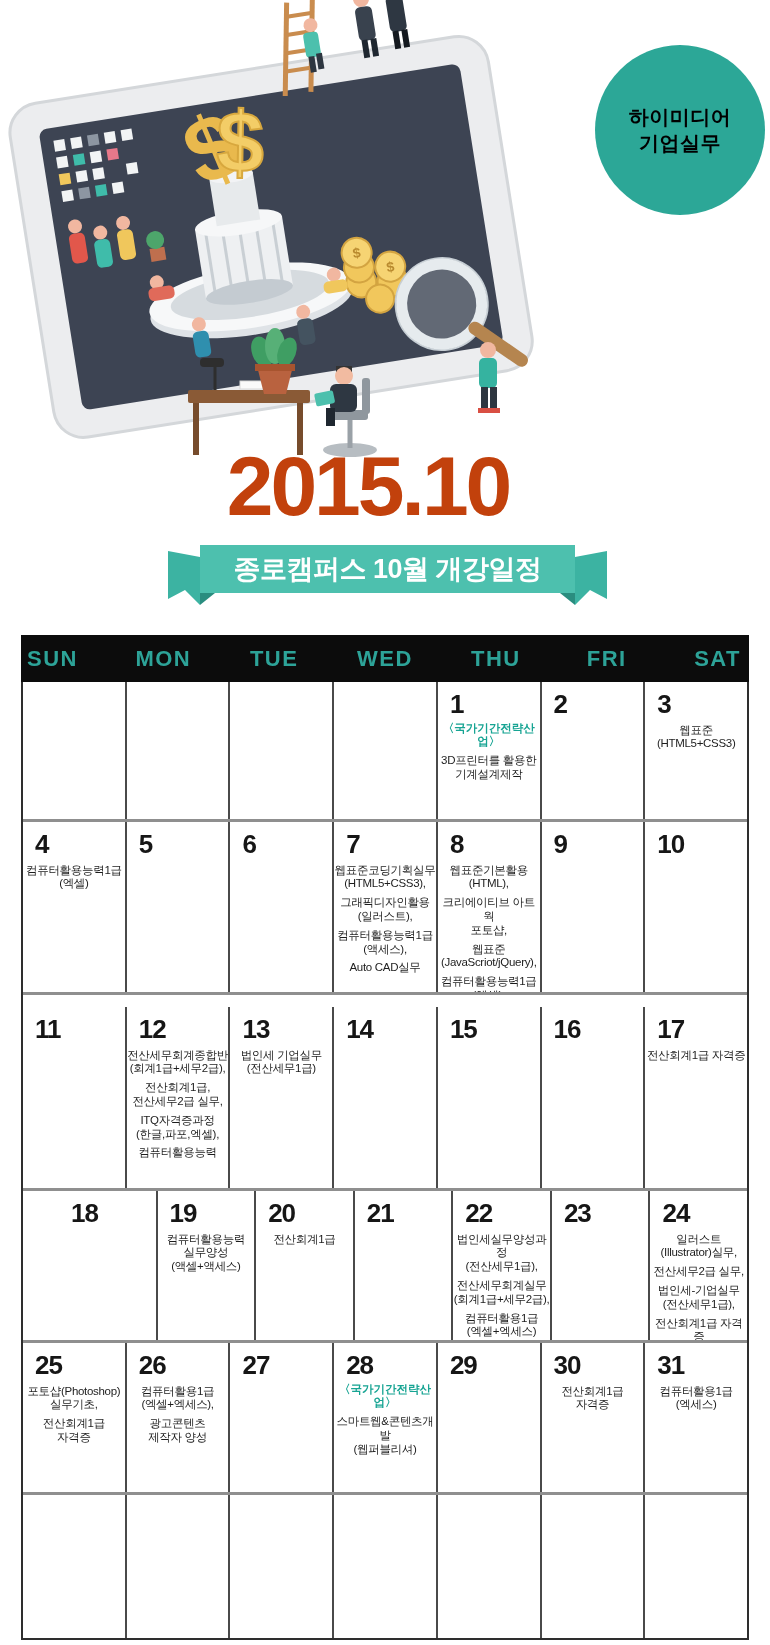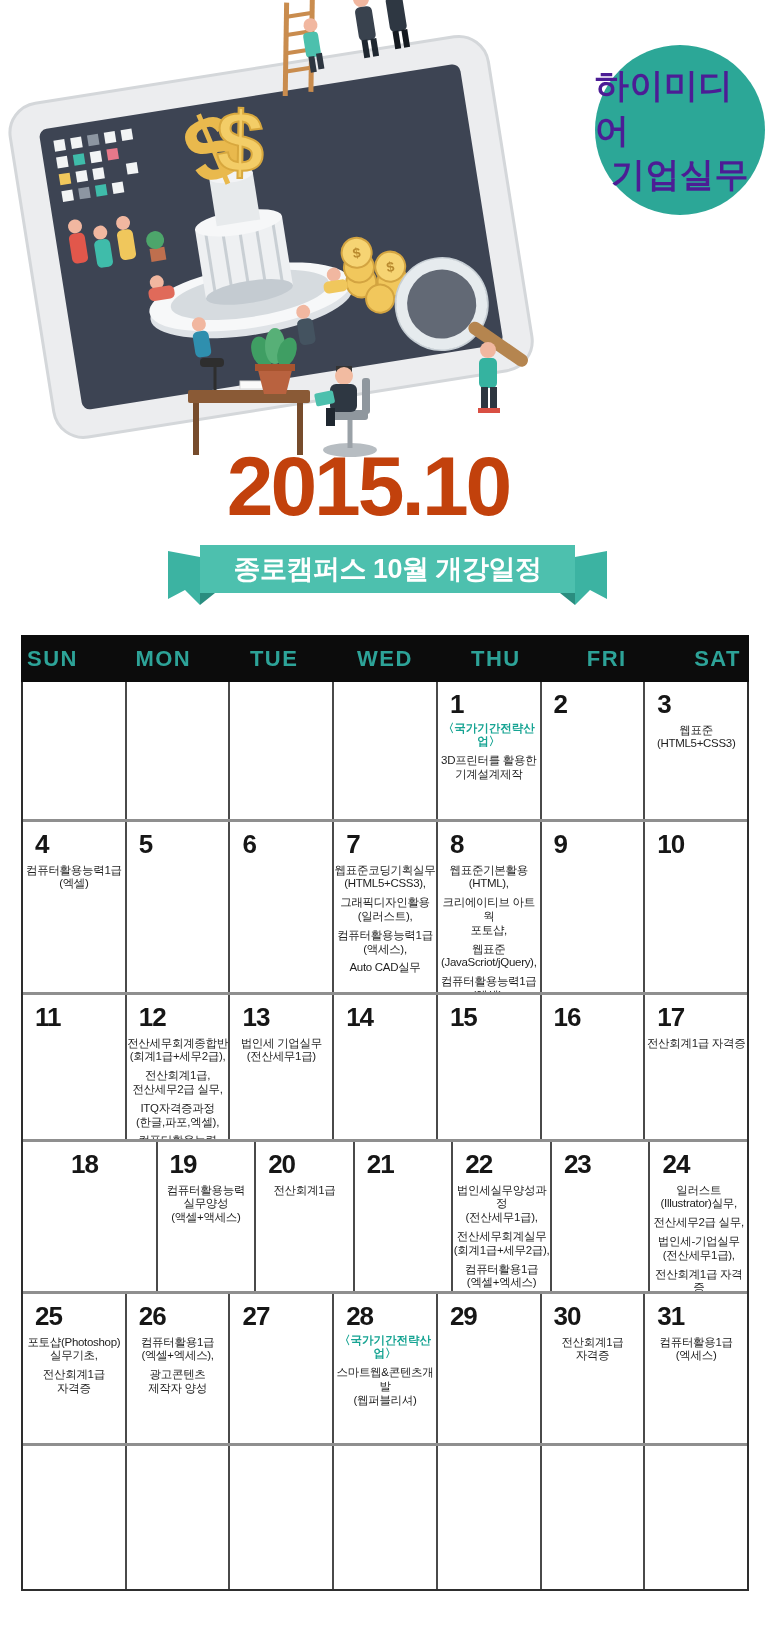--- a/index.html
+++ b/index.html
@@ -7,21 +7,21 @@
     width:770px;height:1645px;position:relative;background:#ffffff;
     font-family:"Liberation Sans","DejaVu Sans",sans-serif;overflow:hidden;
   }
   .abs{position:absolute;}
 
   
   .badge{
     left:595px;top:45px;width:170px;height:170px;border-radius:50%;
     background:#2ca797;display:flex;flex-direction:column;align-items:center;justify-content:center;
   }
-  .badge div{color:#4c1d95;font-size:34px;font-weight:bold;line-height:1.32;letter-spacing:0.5px;}
+  .badge div{color:#000000;font-size:20px;font-weight:bold;line-height:1.32;letter-spacing:0.5px;}
 
   
   .big-title{
     left:0;top:438px;width:736px;text-align:center;
     font-size:84px;font-weight:bold;color:#c2410c;letter-spacing:-3px;
   }
 
   
   .ribbon-wrap{left:150px;top:538px;width:470px;height:82px;}
   .ribbon-text{
@@ -315,21 +315,21 @@
           <div class="event-line">(엑셀),</div>
         </div>
       </div>
       <div class="day-cell">
         <div class="day-number">9</div>
       </div>
       <div class="day-cell">
         <div class="day-number">10</div>
       </div>
     </div>
-    <div class="week-row" style="height: 147px;">
+    <div class="week-row" style="height: 184px; margin-top: 12px;">
       <div class="day-cell">
         <div class="day-number">11</div>
       </div>
       <div class="day-cell">
         <div class="day-number">12</div>
         <div class="event-group">
           <div class="event-line">전산세무회계종합반</div>
           <div class="event-line">(회계1급+세무2급),</div>
         </div>
         <div class="event-group">

